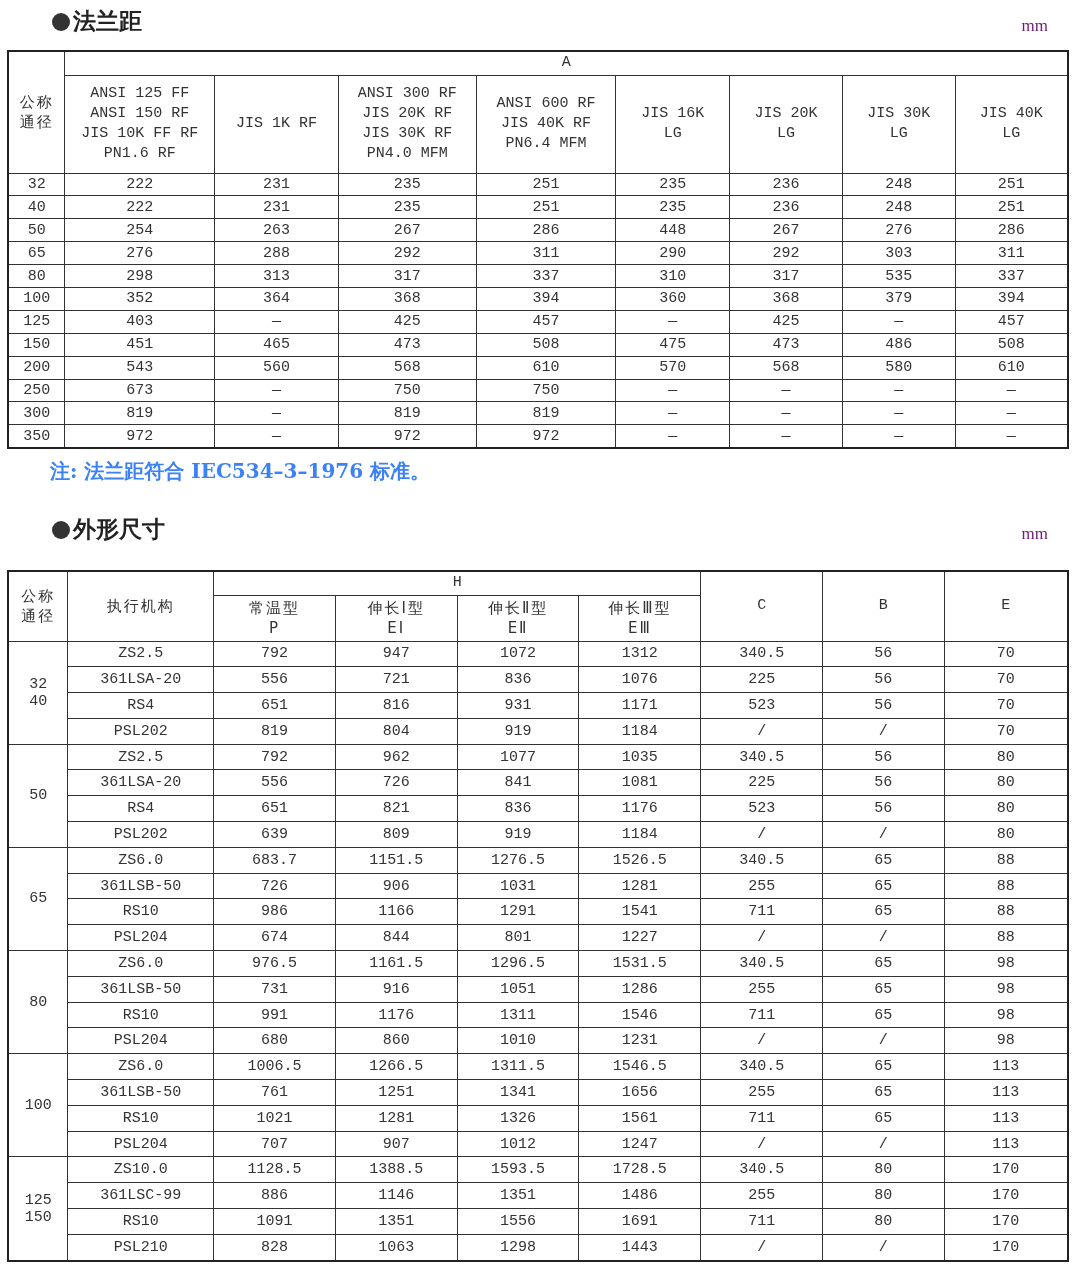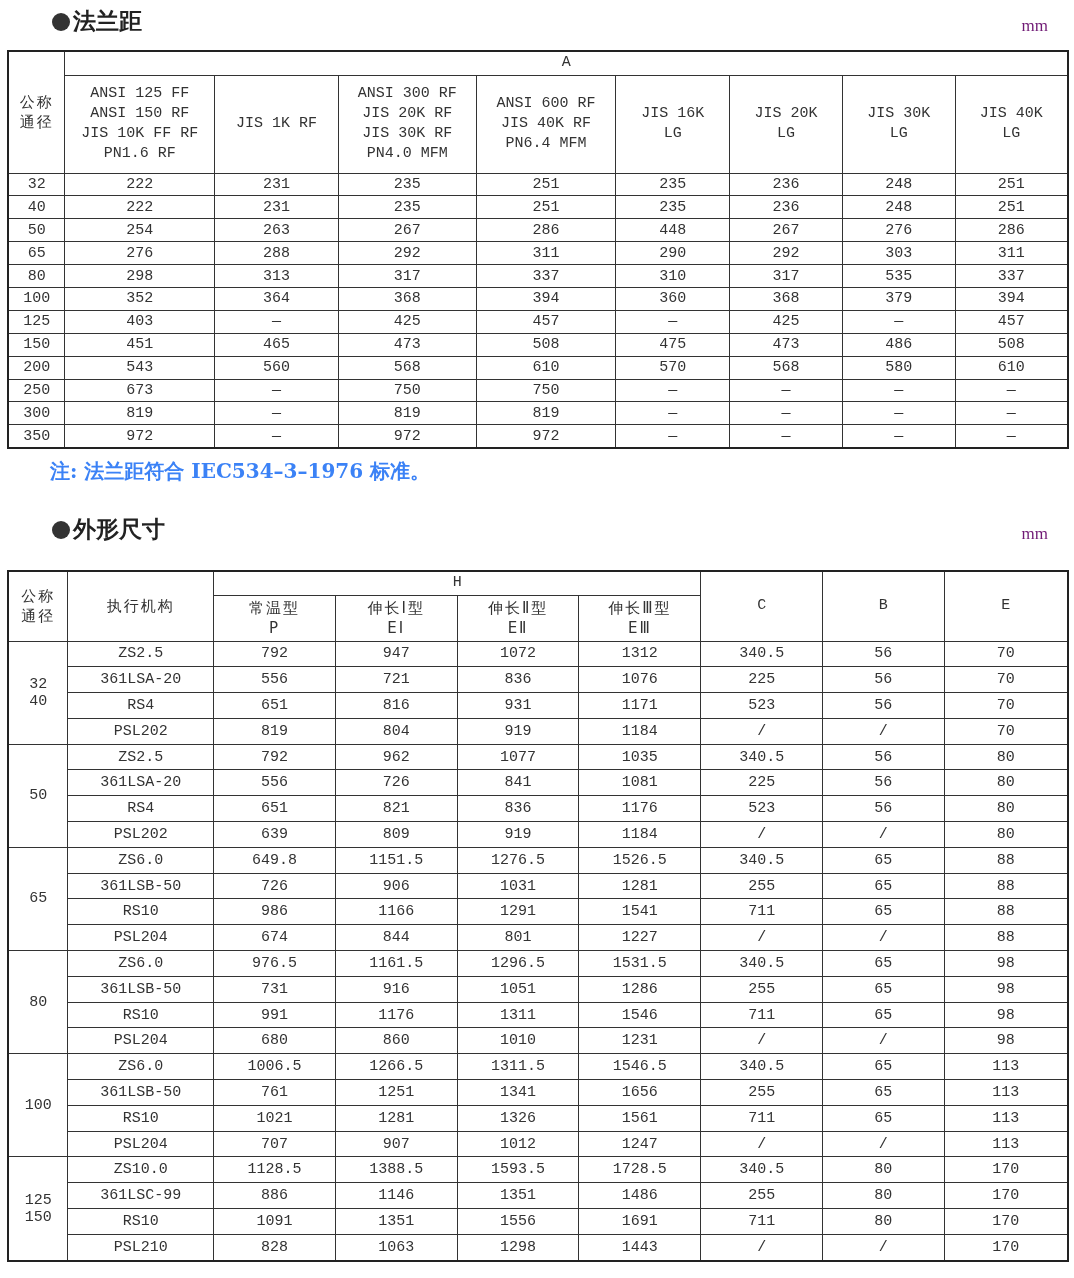--- a/index.html
+++ b/index.html
@@ -345,21 +345,21 @@
         <td>809</td>
         <td>919</td>
         <td>1184</td>
         <td>/</td>
         <td>/</td>
         <td>80</td>
       </tr>
       <tr>
         <td rowspan="4" class="multiline">65</td>
         <td>ZS6.0</td>
-        <td>649.8</td>
+        <td>683.7</td>
         <td>1151.5</td>
         <td>1276.5</td>
         <td>1526.5</td>
         <td>340.5</td>
         <td>65</td>
         <td>88</td>
       </tr>
       <tr>
         <td>361LSB-50</td>
         <td>726</td>

